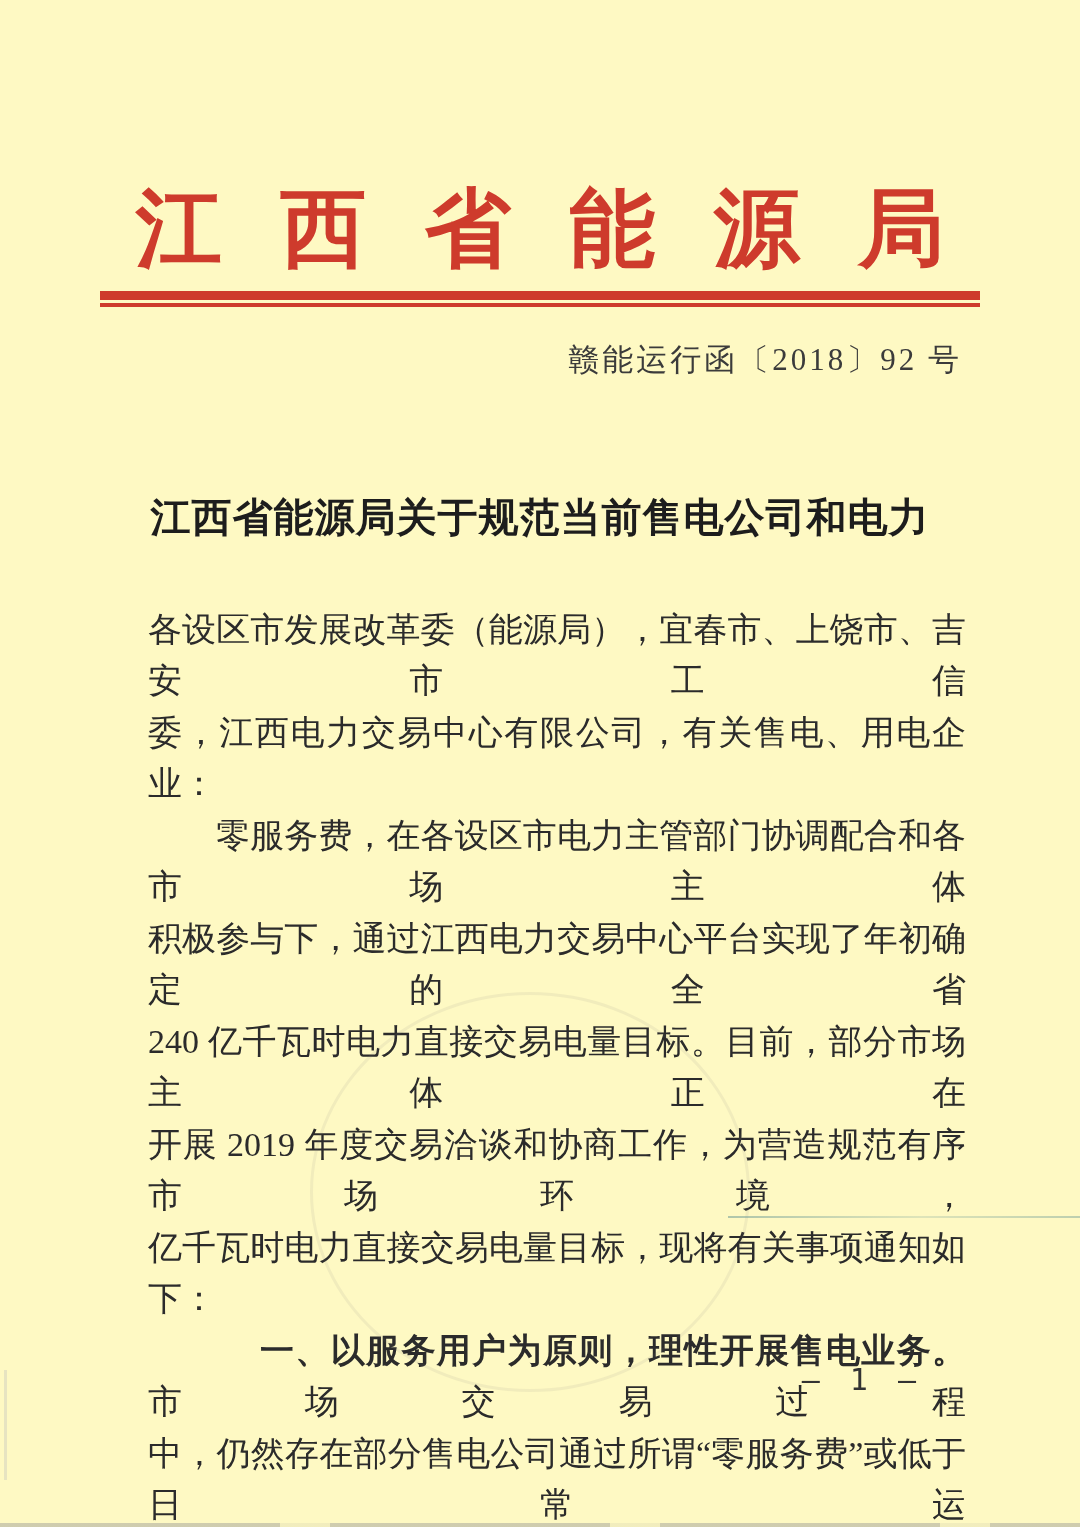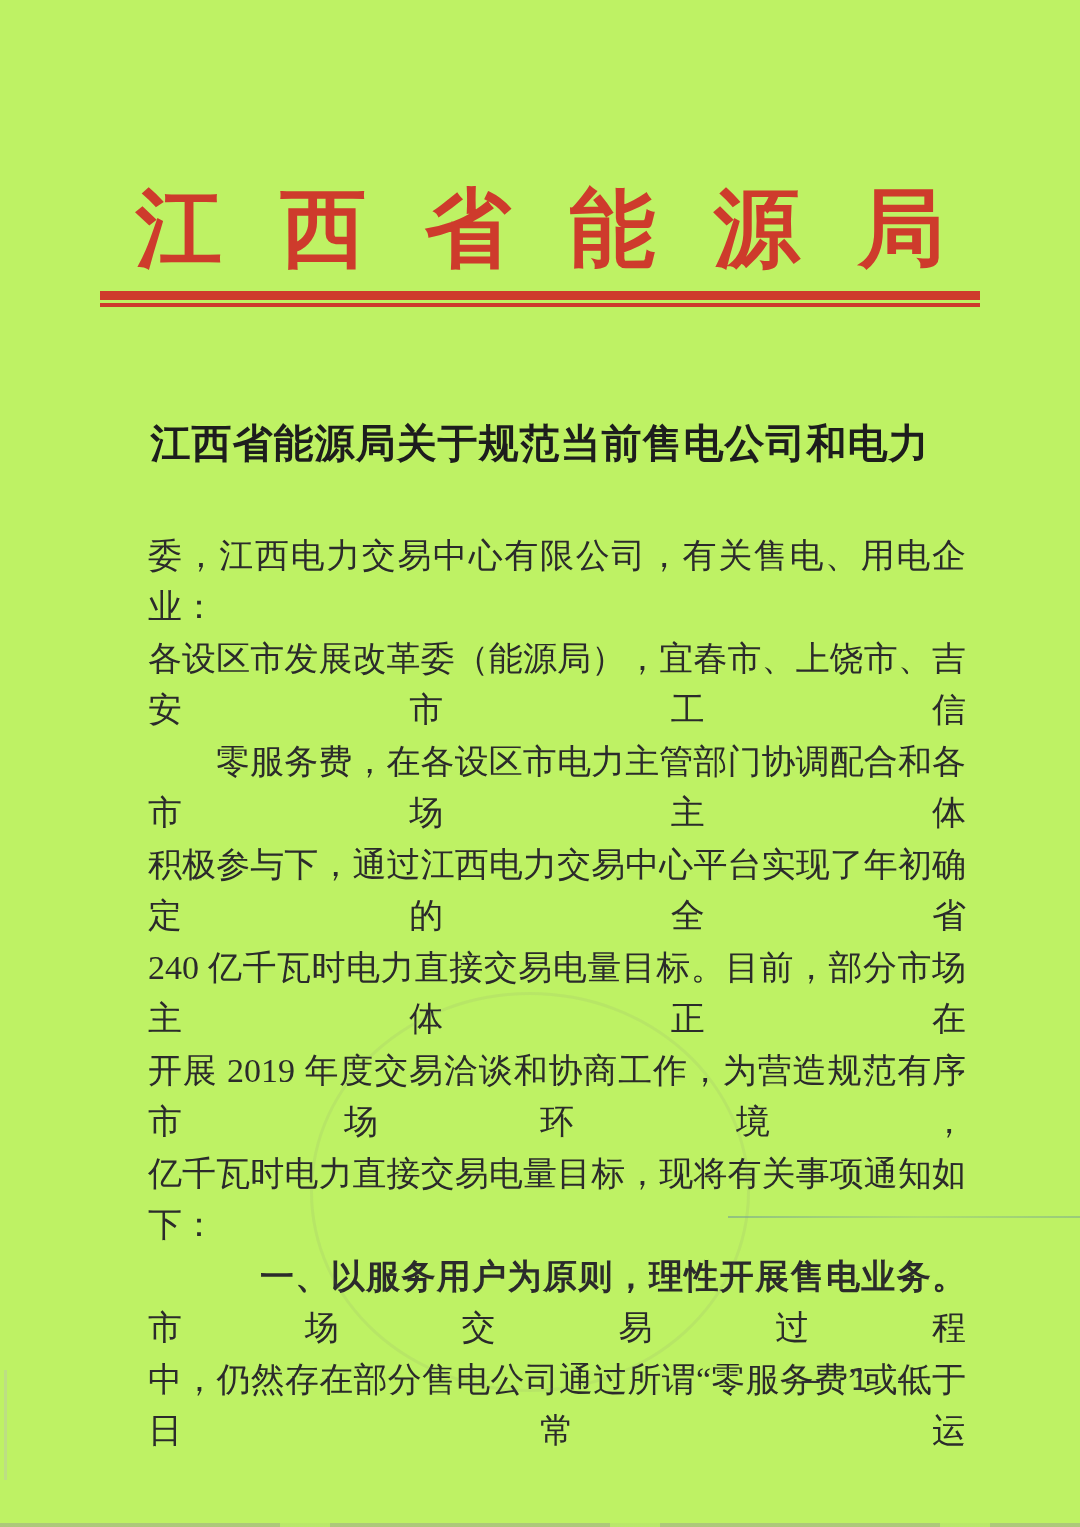--- a/index.html
+++ b/index.html
@@ -12,21 +12,21 @@
     width: 1080px;
     height: 1527px;
     background: #ffffff;
     font-family: "Liberation Serif", "DejaVu Serif", serif;
     position: relative;
     overflow: hidden;
   }
   .page {
     position: absolute;
     inset: 0;
-    background: #bef264;
+    background: #fef9c3;
   }
 
   
   .agency-name {
     margin-top: 182px;
     text-align: center;
     color: var(--accent-red);
     font-size: 86px;
     font-weight: bold;
     line-height: 1.1;
@@ -135,28 +135,29 @@
 <div class="page">
 
   <div class="agency-name">江西省能源局</div>
 
   <div class="red-rule">
     <div class="thick"></div>
     <div class="gap"></div>
     <div class="thin"></div>
   </div>
 
+  <div class="doc-number">赣能运行函〔2018〕92 号</div>
 
   <div class="doc-title">
     <div>江西省能源局关于规范当前售电公司和电力</div>
   </div>
 
   <div class="body-text">
+    <div class="line full">各设区市发展改革委（能源局），宜春市、上饶市、吉安市工信</div>
     <div class="line">委，江西电力交易中心有限公司，有关售电、用电企业：</div>
-    <div class="line full">各设区市发展改革委（能源局），宜春市、上饶市、吉安市工信</div>
     <div class="line full indent">零服务费，在各设区市电力主管部门协调配合和各市场主体</div>
     <div class="line full">积极参与下，通过江西电力交易中心平台实现了年初确定的全省</div>
     <div class="line full">240 亿千瓦时电力直接交易电量目标。目前，部分市场主体正在</div>
     <div class="line full">开展 2019 年度交易洽谈和协商工作，为营造规范有序市场环境，</div>
     <div class="line">亿千瓦时电力直接交易电量目标，现将有关事项通知如下：</div>
     <div class="line full indent">
       <span class="lead-bold">一、以服务用户为原则，理性开展售电业务。</span><span>市场交易过程</span>
     </div>
     <div class="line full">中，仍然存在部分售电公司通过所谓“零服务费”或低于日常运</div>
 

